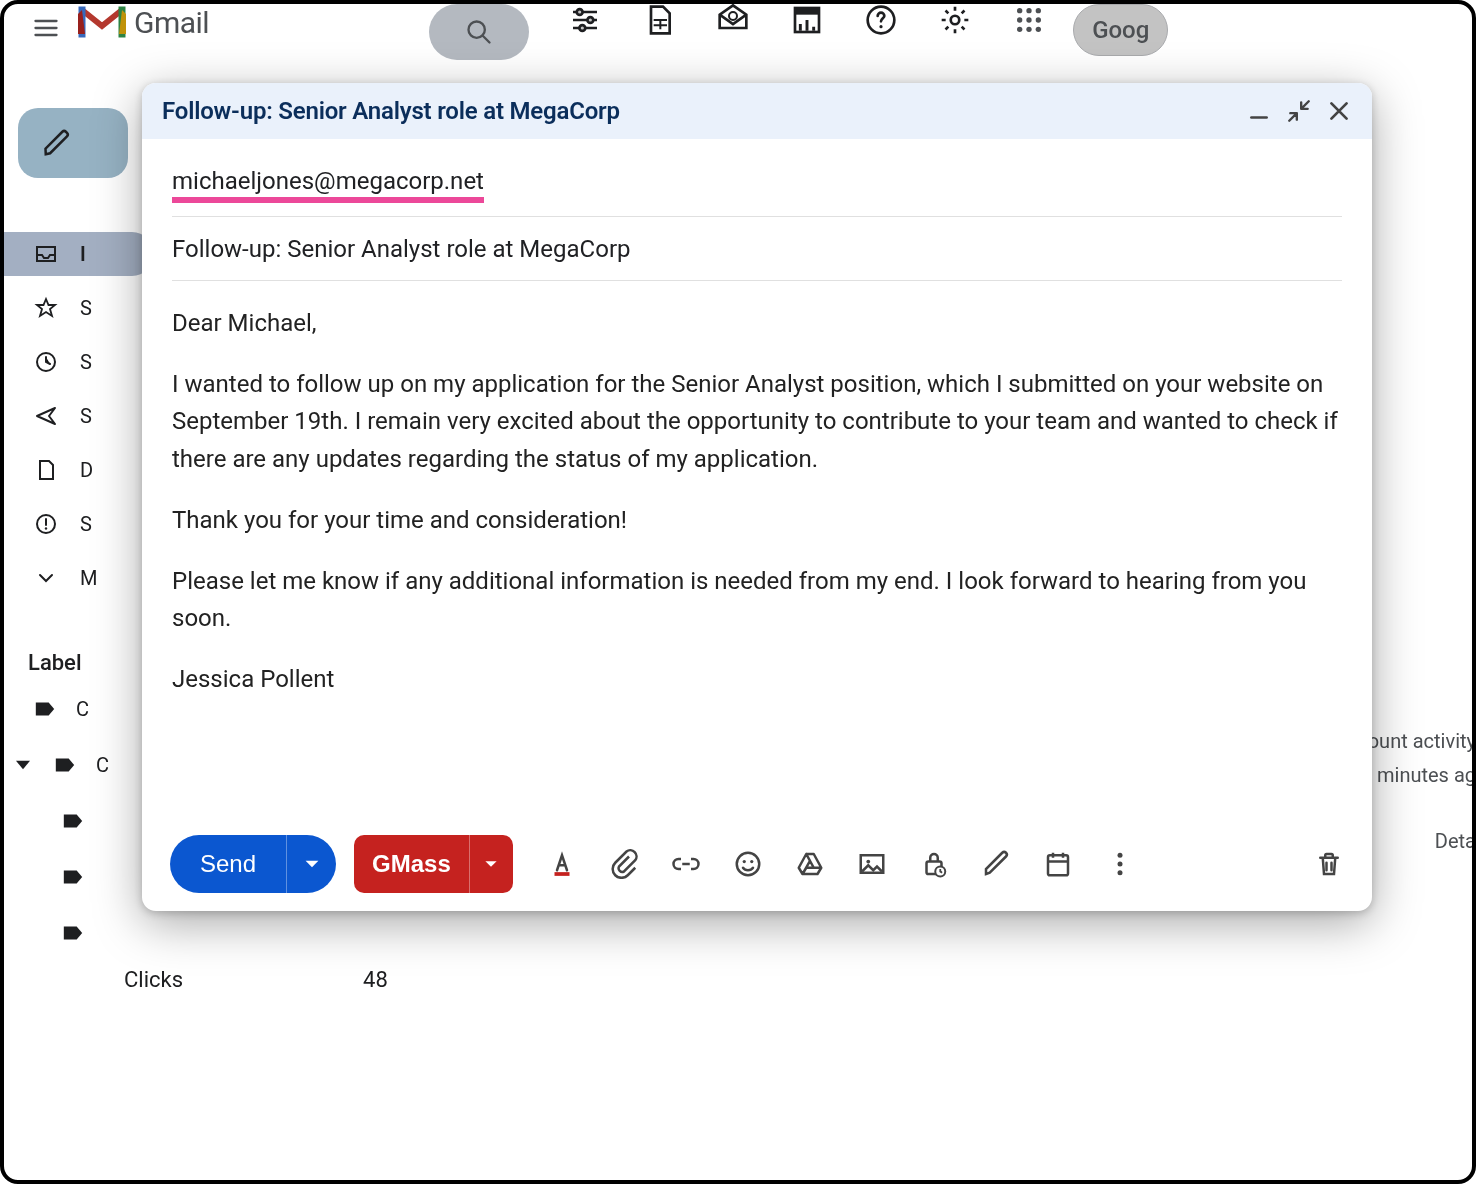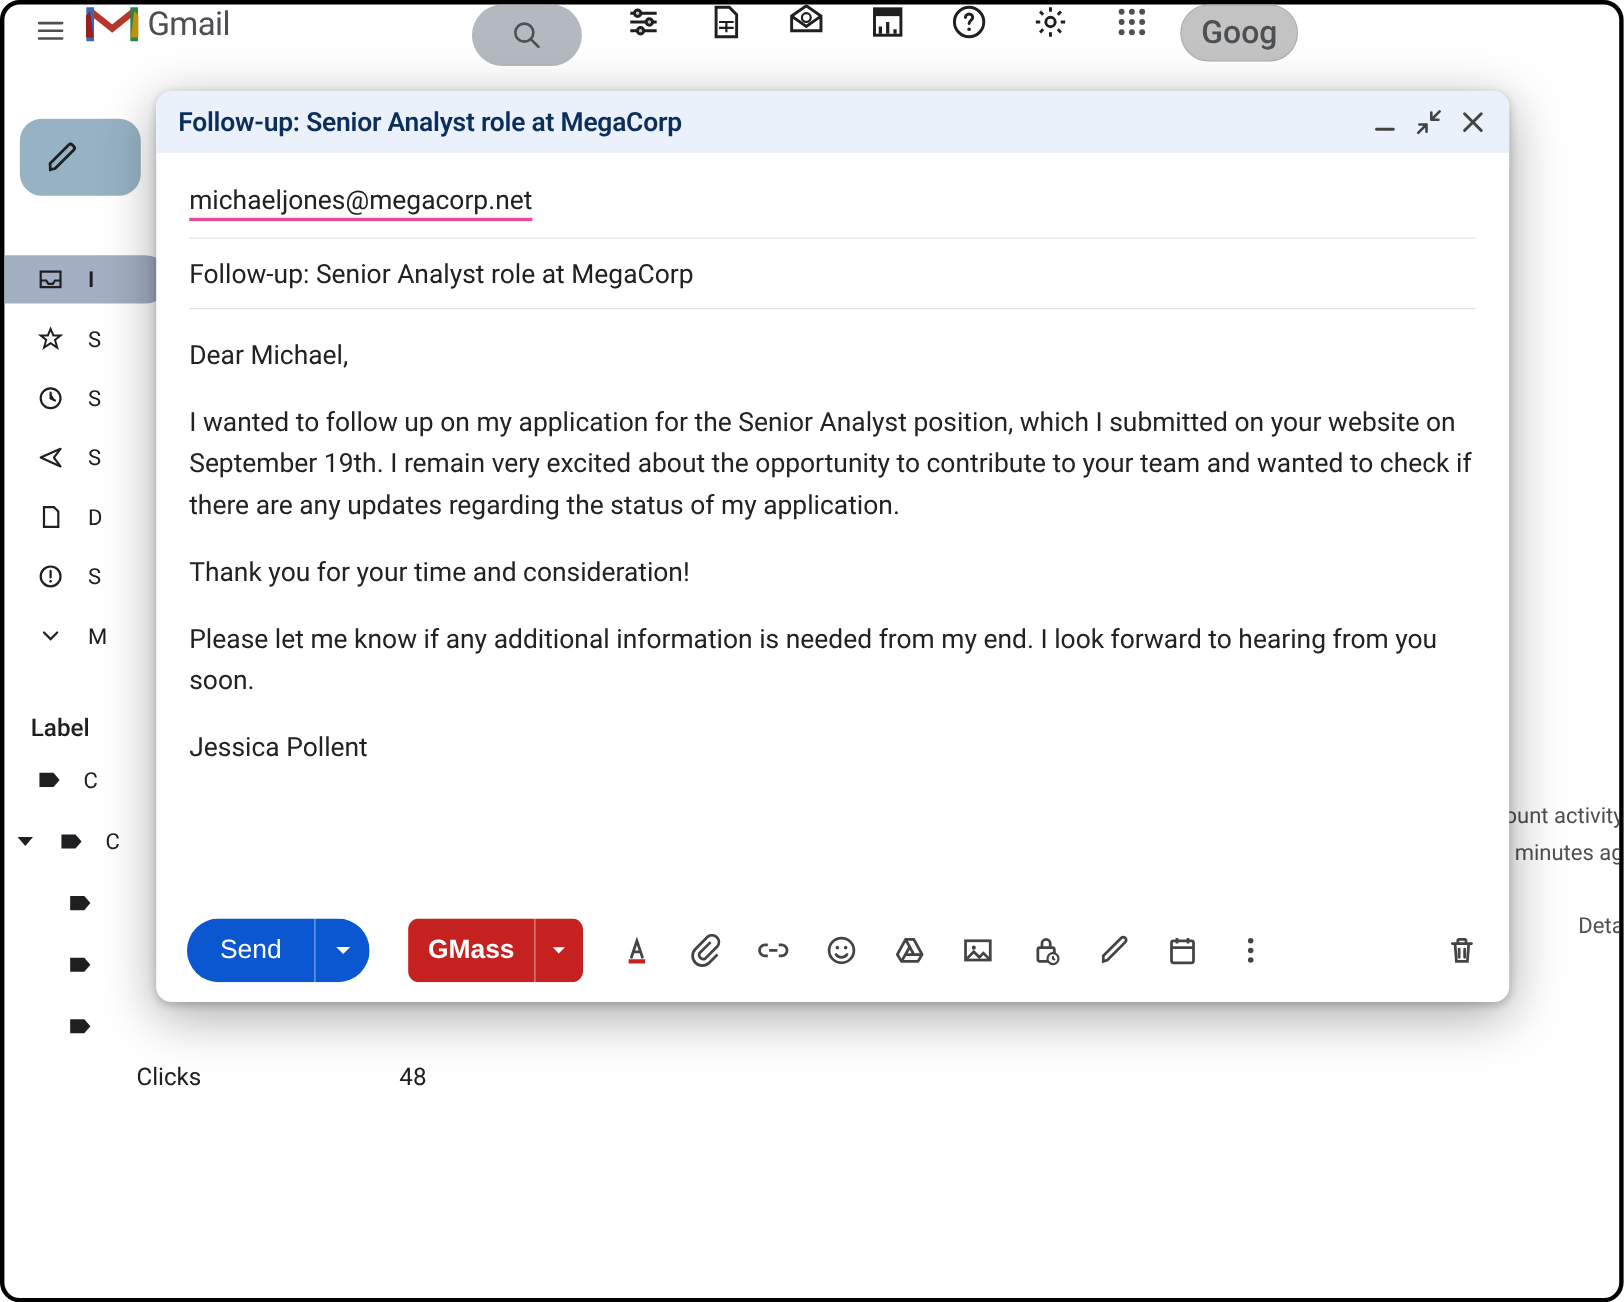--- a/index.html
+++ b/index.html
@@ -11,21 +11,21 @@
   .topbar { display: flex; align-items: flex-start; height: 80px; padding: 0 16px 0 18px; }
   .menu-btn { width: 48px; height: 48px; display:flex; align-items:center; justify-content:center; border-radius:50%; }
   .menu-btn svg { width: 28px; height: 28px; }
   .gmail-logo { display: flex; align-items: center; margin-left: 8px; }
   .gmail-logo .glyph { width: 48px; height: 36px; display:flex; align-items:center; justify-content:center; }
   .gmail-logo .txt { font-size: 30px; color:#5f6368; margin-left: 8px; letter-spacing: -0.5px; }
   .search-pill { width: 100px; height: 56px; background:#eaf1fb; border-radius: 28px; display:flex; align-items:center; justify-content:center; margin-left: 220px; }
   .search-pill svg { width: 28px; height: 28px; }
   .topicons { display:flex; align-items:center; gap: 42px; margin-left: 40px; }
   .topicons .ico { width: 32px; height: 32px; display:flex; align-items:center; justify-content:center; }
-  .goog-pill { margin-left: 28px; height: 52px; padding: 0 18px; background:#fff; border:1px solid #dadce0; border-radius: 26px; display:flex; align-items:center; font-size: 29px; color:#5f6368; font-weight:500; }
+  .goog-pill { margin-left: 28px; height: 52px; padding: 0 18px; background:#fff; border:1px solid #dadce0; border-radius: 26px; display:flex; align-items:center; font-size: 24px; color:#5f6368; font-weight:500; }
 
   .body-row { display:flex; height: calc(100% - 80px); }
   .sidebar { width: 150px; padding-top: 24px; display:flex; flex-direction:column; align-items:flex-start; }
   .compose-btn { width: 110px; height: 70px; background:#c2e7ff; border-radius: 20px; margin-left: 14px; display:flex; align-items:center; justify-content:flex-start; padding-left: 24px; }
   .compose-btn svg { width: 30px; height: 30px; }
   .nav-list { margin-top: 54px; width: 100%; }
   .nav-item { height: 44px; display:flex; align-items:center; padding-left: 30px; gap: 22px; font-size: 20px; color:#202124; border-top-right-radius: 22px; border-bottom-right-radius: 22px; margin-bottom: 10px;}
   .nav-item.selected { background:#d3e3fd; font-weight:600; }
   .nav-item .ico { width: 24px; height: 24px; display:flex; align-items:center; justify-content:center; }
   .labels-header { margin-top: 40px; padding-left: 24px; font-size: 22px; font-weight: 500; color:#202124; }
@@ -51,33 +51,33 @@
     overflow: hidden;
   }
   .dlg-header {
     height: 56px; background:#eaf1fb; display:flex; align-items:center;
     padding: 0 20px; gap: 14px;
   }
   .dlg-title { flex:1; font-size: 24px; font-weight: 600; color:#0b2e5b; letter-spacing: -0.2px; }
   .dlg-header .hbtn { width: 26px; height: 26px; display:flex; align-items:center; justify-content:center; cursor:pointer; color:#444;}
   .dlg-body { flex:1; padding: 14px 30px 0 30px; display:flex; flex-direction:column; }
   .field-row { height: 64px; display:flex; align-items:center; border-bottom: 1px solid #e0e0e0; font-size: 24px; color:#202124; }
-  .field-row.to .chip { border-bottom: 3px solid #ec4899; padding-bottom: 2px; }
+  .field-row.to .chip { border-bottom: 6px solid #ec4899; padding-bottom: 2px; }
   .msg-body { padding-top: 24px; font-size: 24px; color:#222; line-height: 1.55; }
   .msg-body p { margin-bottom: 24px; }
   .msg-body p.tight { margin-bottom: 0; }
 
   .dlg-footer {
     height: 94px; padding: 0 28px; display:flex; align-items:center; gap: 8px;
   }
   .send-btn-group { display:flex; height: 58px; border-radius: 30px; overflow:hidden; }
   .send-main { background:#0b57d0; color:#fff; font-size: 24px; font-weight: 500; padding: 0 30px; display:flex; align-items:center; border:none; cursor:pointer; }
   .send-drop { background:#0b57d0; width: 50px; border:none; display:flex; align-items:center; justify-content:center; border-left:1px solid rgba(255,255,255,0.35); cursor:pointer; }
   .send-drop svg { width: 16px; height: 16px; fill:#fff;}
-  .gmass-group { display:flex; height: 58px; border-radius: 10px; overflow:hidden; margin-left: 27px; }
+  .gmass-group { display:flex; height: 58px; border-radius: 10px; overflow:hidden; margin-left: 10px; }
   .gmass-main { background:#c5221f; color:#fff; font-size: 24px; font-weight: 700; padding: 0 18px; display:flex; align-items:center; border:none; cursor:pointer; }
   .gmass-drop { background:#c5221f; width: 44px; border:none; display:flex; align-items:center; justify-content:center; border-left:1px solid rgba(255,255,255,0.35); cursor:pointer;}
   .gmass-drop svg { width: 14px; height: 14px; fill:#fff;}
   .tool-row { display:flex; align-items:center; gap: 32px; margin-left: 26px; }
   .tool-row .tico { width: 30px; height: 30px; display:flex; align-items:center; justify-content:center; color:#444; cursor:pointer;}
   .footer-spacer { flex:1; }
   .trash-btn { width: 30px; height: 30px; display:flex; align-items:center; justify-content:center; color:#444; cursor:pointer;}
 
   svg { display:block; }
 </style>

